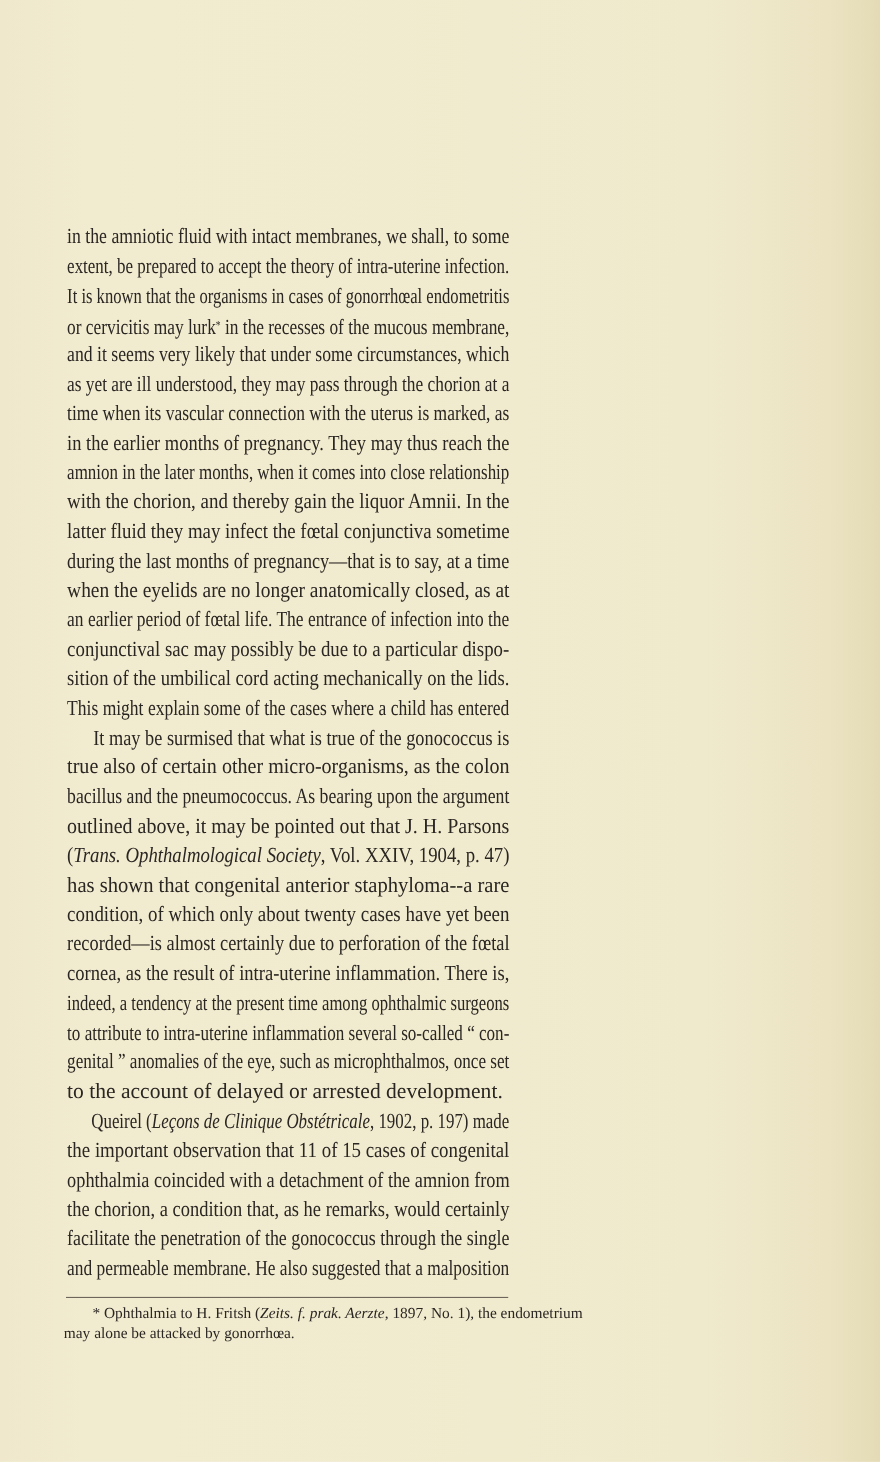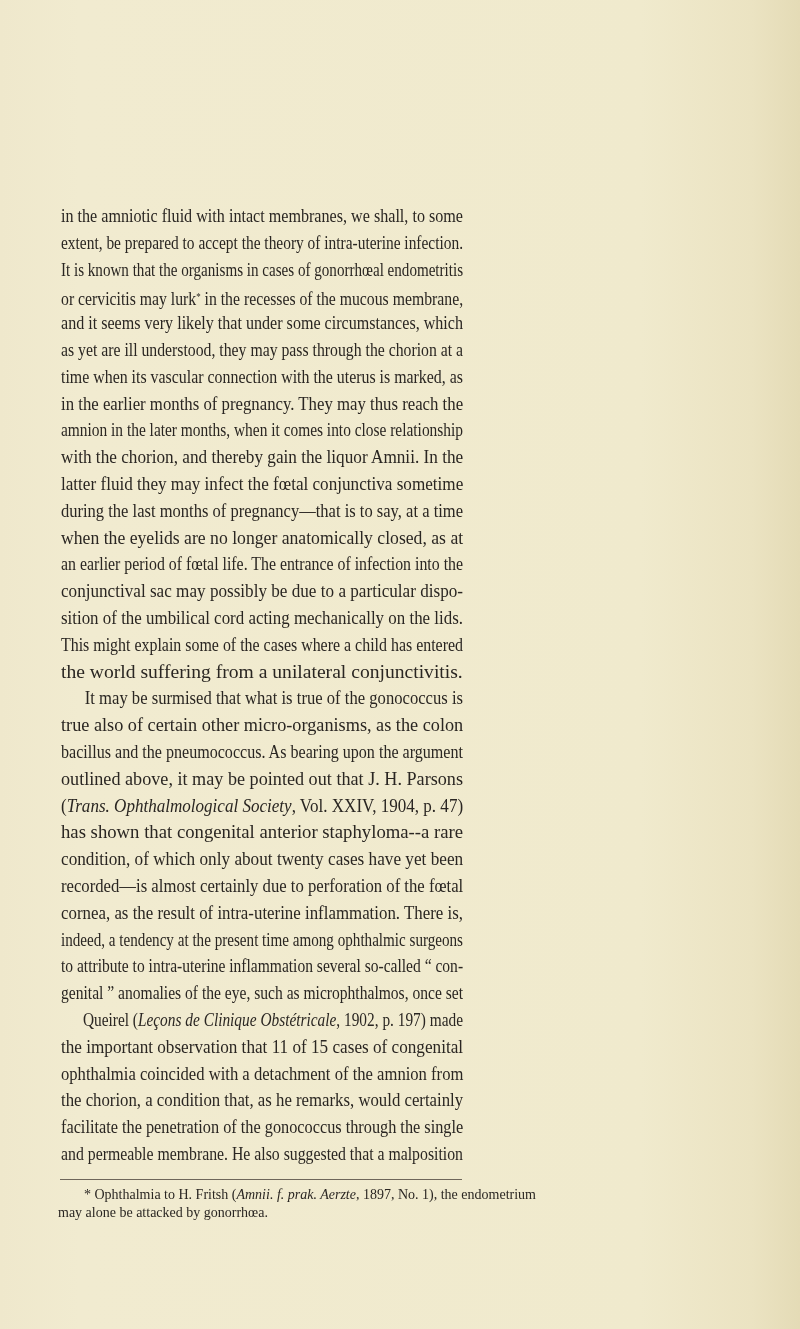--- a/index.html
+++ b/index.html
@@ -62,41 +62,41 @@
     <span class="line" style="width: 470px; display: block; transform: scaleX(0.855319);">in the earlier months of pregnancy. They may thus reach the</span>
     <span class="line" style="width: 511px; display: block; transform: scaleX(0.786693);">amnion in the later months, when it comes into close relationship</span>
     <span class="line" style="width: 458px; display: block; transform: scaleX(0.877729);">with the chorion, and thereby gain the liquor Amnii. In the</span>
     <span class="line" style="width: 460px; display: block; transform: scaleX(0.873913);">latter fluid they may infect the fœtal conjunctiva sometime</span>
     <span class="line" style="width: 477px; display: block; transform: scaleX(0.842767);">during the last months of pregnancy—that is to say, at a time</span>
     <span class="line" style="width: 446px; display: block; transform: scaleX(0.901345);">when the eyelids are no longer anatomically closed, as at</span>
     <span class="line" style="width: 497px; display: block; transform: scaleX(0.808853);">an earlier period of fœtal life. The entrance of infection into the</span>
     <span class="line" style="width: 460px; display: block; transform: scaleX(0.873913);">conjunctival sac may possibly be due to a particular dispo-</span>
     <span class="line" style="width: 466px; display: block; transform: scaleX(0.862661);">sition of the umbilical cord acting mechanically on the lids.</span>
     <span class="line" style="width: 495px; display: block; transform: scaleX(0.812121);">This might explain some of the cases where a child has entered</span>
-    <span class="line last" style="width: 402px; display: block;">the world suffering from a unilateral conjunctivitis.</span>
     <span class="line indent" style="width: 474px; display: block; transform: scaleX(0.848101);">It may be surmised that what is true of the gonococcus is</span>
     <span class="line" style="width: 432px; display: block; transform: scaleX(0.930556);">true also of certain other micro-organisms, as the colon</span>
     <span class="line" style="width: 490px; display: block; transform: scaleX(0.820408);">bacillus and the pneumococcus. As bearing upon the argument</span>
     <span class="line" style="width: 434px; display: block; transform: scaleX(0.926267);">outlined above, it may be pointed out that J. H. Parsons</span>
     <span class="line" style="width: 462px; display: block; transform: scaleX(0.87013);"><span>(</span><span class="it">Trans. Ophthalmological Society</span><span>, Vol. XXIV, 1904, p. 47)</span></span>
     <span class="line" style="width: 421px; display: block; transform: scaleX(0.954869);">has shown that congenital anterior staphyloma--a rare</span>
     <span class="line" style="width: 458px; display: block; transform: scaleX(0.877729);">condition, of which only about twenty cases have yet been</span>
     <span class="line" style="width: 472px; display: block; transform: scaleX(0.851695);">recorded—is almost certainly due to perforation of the fœtal</span>
     <span class="line" style="width: 467px; display: block; transform: scaleX(0.860814);">cornea, as the result of intra-uterine inflammation. There is,</span>
     <span class="line" style="width: 521px; display: block; transform: scaleX(0.771593);">indeed, a tendency at the present time among ophthalmic surgeons</span>
     <span class="line" style="width: 507px; display: block; transform: scaleX(0.792899);">to attribute to intra-uterine inflammation several so-called “ con-</span>
     <span class="line" style="width: 506px; display: block; transform: scaleX(0.794466);">genital ” anomalies of the eye, such as microphthalmos, once set</span>
+    <span class="line last" style="width: 402px; display: block;">to the account of delayed or arrested development.</span>
     <span class="line indent" style="width: 513px; display: block; transform: scaleX(0.783626);"><span>Queirel (</span><span class="it">Leçons de Clinique Obstétricale</span><span>, 1902, p. 197) made</span></span>
     <span class="line" style="width: 459px; display: block; transform: scaleX(0.875817);">the important observation that 11 of 15 cases of congenital</span>
     <span class="line" style="width: 474px; display: block; transform: scaleX(0.848101);">ophthalmia coincided with a detachment of the amnion from</span>
     <span class="line" style="width: 470px; display: block; transform: scaleX(0.855319);">the chorion, a condition that, as he remarks, would certainly</span>
     <span class="line" style="width: 484px; display: block; transform: scaleX(0.830579);">facilitate the penetration of the gonococcus through the single</span>
     <span class="line" style="width: 499px; display: block; transform: scaleX(0.805611);">and permeable membrane. He also suggested that a malposition</span>
   </div>
 
   <div class="footnote-rule"></div>
 
   <div class="footnote">
-    <span class="fl first"><span>*</span> <span>Ophthalmia to H. Fritsh (</span><span class="it">Amnii. f. prak. Aerzte</span><span>, 1897, No. 1), the endometrium</span></span>
+    <span class="fl first"><span>*</span> <span>Ophthalmia to H. Fritsh (</span><span class="it">Zeits. f. prak. Aerzte</span><span>, 1897, No. 1), the endometrium</span></span>
     <span class="fl">may alone be attacked by gonorrhœa.</span>
   </div>
 
 </div>
 
 </body></html>

